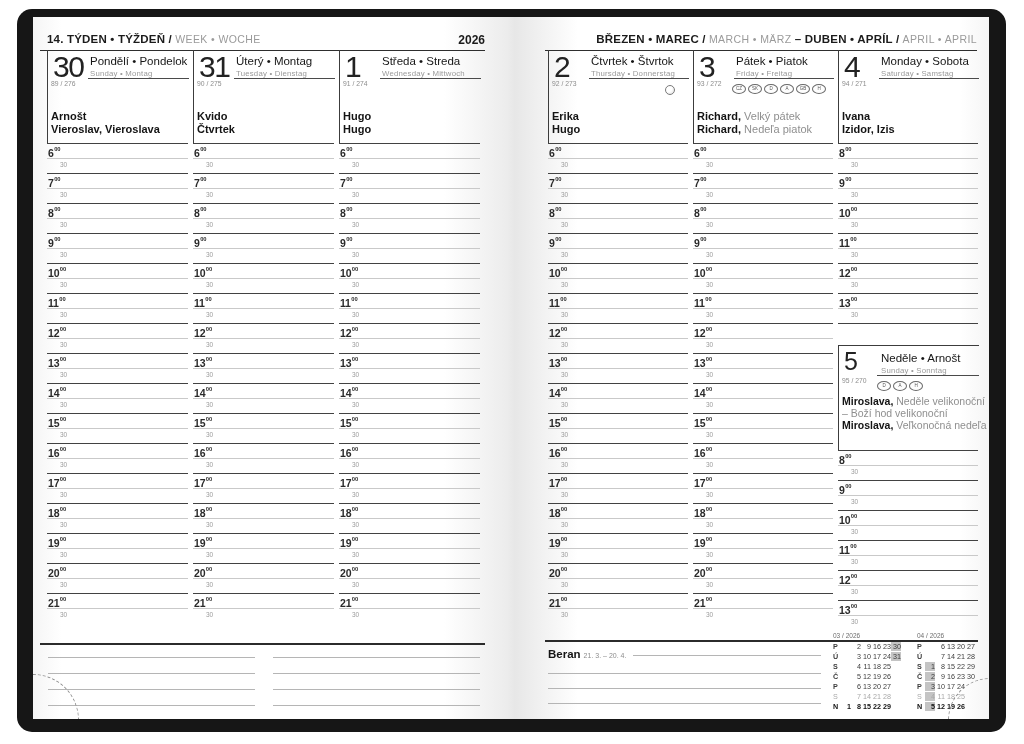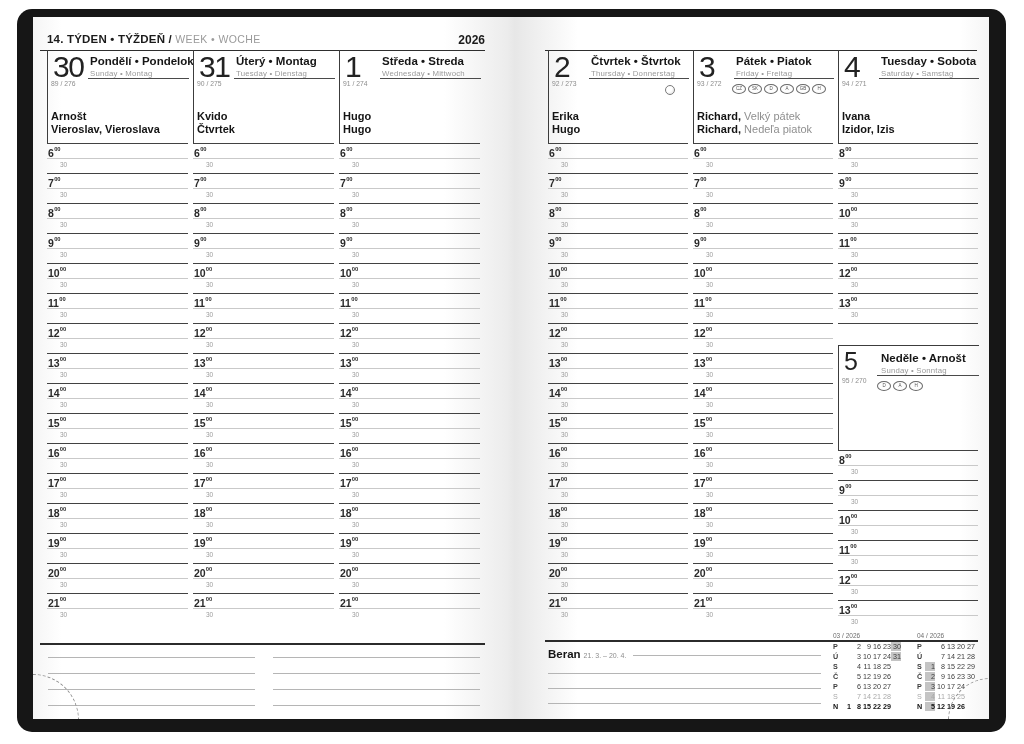--- a/index.html
+++ b/index.html
@@ -21,21 +21,21 @@
   .month-header{position:absolute;right:12px;top:16px;font-size:11.5px;white-space:nowrap;text-align:right;}
   .hb{font-weight:700;color:#1b1b1b;letter-spacing:.2px;}
   .hl-txt{font-weight:400;color:#9a9a9a;letter-spacing:.4px;font-size:10.5px;margin-top:24px;}
   .year{position:absolute;right:26px;top:16px;font-size:12px;font-weight:700;color:#1b1b1b;}
   .prule{position:absolute;height:0;border-top:1.6px solid #2e2e2e;}
 
   
   .colhead{position:absolute;border-left:1.6px solid #3c3c3c;}
   .dnum{position:absolute;left:5px;top:2px;font-size:30px;line-height:1;font-weight:400;color:#222;letter-spacing:-1.5px;}
   .dnum.small{font-size:25px;top:3px;}
-  .dtitle{position:absolute;left:42px;top:5px;font-size:11.5px;font-weight:700;color:#161616;white-space:nowrap;}
+  .dtitle{position:absolute;left:42px;top:5px;font-size:11.5px;font-weight:400;color:#161616;white-space:nowrap;}
   .dsub{position:absolute;left:42px;top:18.5px;font-size:7.8px;color:#9a9a9a;white-space:nowrap;letter-spacing:.2px;}
   .drule{position:absolute;left:40px;right:0;top:28px;border-top:1.6px solid #4a4a4a;}
   .dord{position:absolute;left:3px;top:30px;font-size:6.8px;color:#8d8d8d;white-space:nowrap;}
   .people{position:absolute;left:3px;top:60px;font-size:11px;line-height:12.5px;color:#141414;white-space:nowrap;}
   .people b{font-weight:700;}
   .people .lt{font-weight:400;color:#8f8f8f;}
   .sun-people{top:49px;font-size:10.5px;line-height:12px;}
 
   
   .symrow{position:absolute;display:flex;gap:2px;}
@@ -379,20 +379,26 @@
         <div class="noteline" style="left:240px;top:656px;width:207px;"></div>
         <div class="noteline" style="left:15px;top:672px;width:207px;"></div>
         <div class="noteline" style="left:240px;top:672px;width:207px;"></div>
         <div class="noteline" style="left:15px;top:688px;width:207px;"></div>
         <div class="noteline" style="left:240px;top:688px;width:207px;"></div>
       </div>
     <div class="arc arc-left"></div>
   </div>
 
   <div class="page page-right">
+    <div class="month-header">
+      <span class="hb">BŘEZEN • MAREC /</span>
+      <span class="hl-txt">MARCH • MÄRZ </span>
+      <span class="hb">– DUBEN • APRÍL /</span>
+      <span class="hl-txt">APRIL • APRIL</span>
+    </div>
     <div class="prule" style="left:34px;top:33px;width:432px;"></div>
     <div id="rp-days">
         <div class="colhead" style="left:37px;top:33px;width:140px;height:93px;">
           <div class="dnum">2</div>
           <div class="dtitle">Čtvrtek • Štvrtok</div>
           <div class="dsub">Thursday • Donnerstag</div>
           <div class="drule"></div>
           <div class="dord">92 / 273</div>
           <div class="moon" style="right:14px;top:35px;"></div>
           <div class="people ">
@@ -578,21 +584,21 @@
             <div class="m">30</div>
           </div>
           <div class="hblock">
             <div class="h">21<span class="sup">00</span></div>
             <div class="half"></div>
             <div class="m">30</div>
           </div>
         </div>
         <div class="colhead" style="left:327px;top:33px;width:140px;height:93px;">
           <div class="dnum">4</div>
-          <div class="dtitle">Tuesday • Sobota</div>
+          <div class="dtitle">Monday • Sobota</div>
           <div class="dsub">Saturday • Samstag</div>
           <div class="drule"></div>
           <div class="dord">94 / 271</div>
           <div class="people ">
             <div><b>Ivana</b></div>
             <div><b>Izidor, Izis</b></div>
           </div>
         </div>
         <div class="grid satgrid" style="left:327px;top:126px;width:140px;">
           <div class="hblock">
@@ -632,20 +638,25 @@
           <div class="dnum small">5</div>
           <div class="dtitle" style="top:6px;">Neděle • Arnošt</div>
           <div class="dsub" style="top:19.5px;">Sunday • Sonntag</div>
           <div class="drule" style="top:29px;left:38px;"></div>
           <div class="dord" style="top:31px;">95 / 270</div>
           <div class="symrow" style="left:38px;top:35px;">
             <div class="oval">D</div>
             <div class="oval">A</div>
             <div class="oval">H</div>
           </div>
+          <div class="people sun-people">
+            <div><b>Miroslava,</b><span class="lt"> Neděle velikonoční</span></div>
+            <div><span class="lt">– Boží hod velikonoční</span></div>
+            <div><b>Miroslava,</b><span class="lt"> Veľkonočná nedeľa</span></div>
+          </div>
         </div>
         <div class="grid" style="left:327px;top:433px;width:140px;">
           <div class="hblock">
             <div class="h">8<span class="sup">00</span></div>
             <div class="half"></div>
             <div class="m">30</div>
           </div>
           <div class="hblock">
             <div class="h">9<span class="sup">00</span></div>
             <div class="half"></div>

